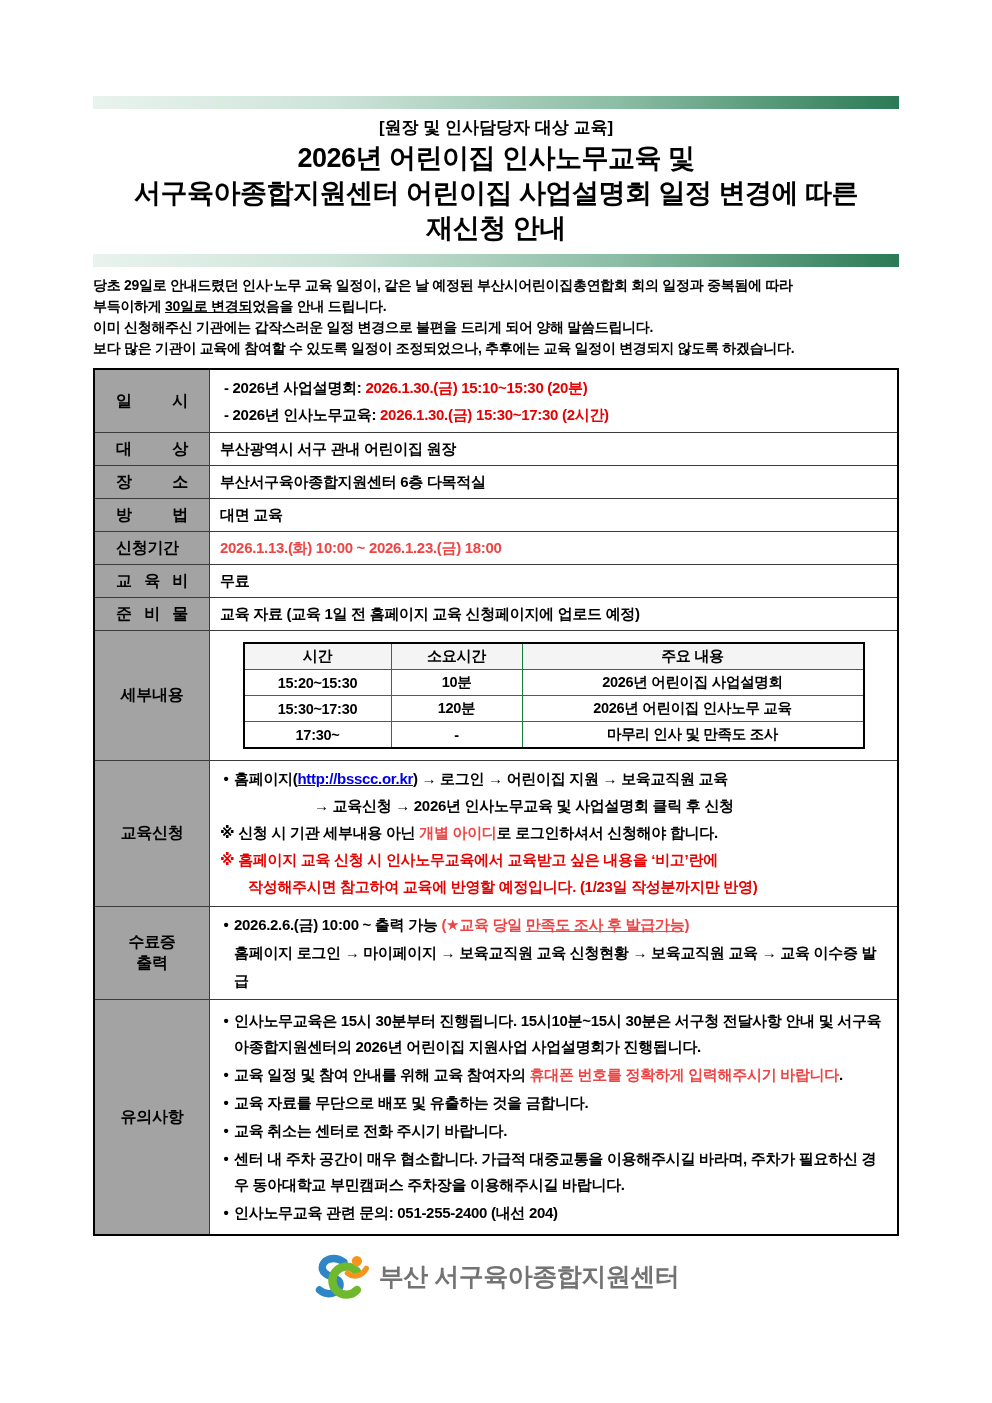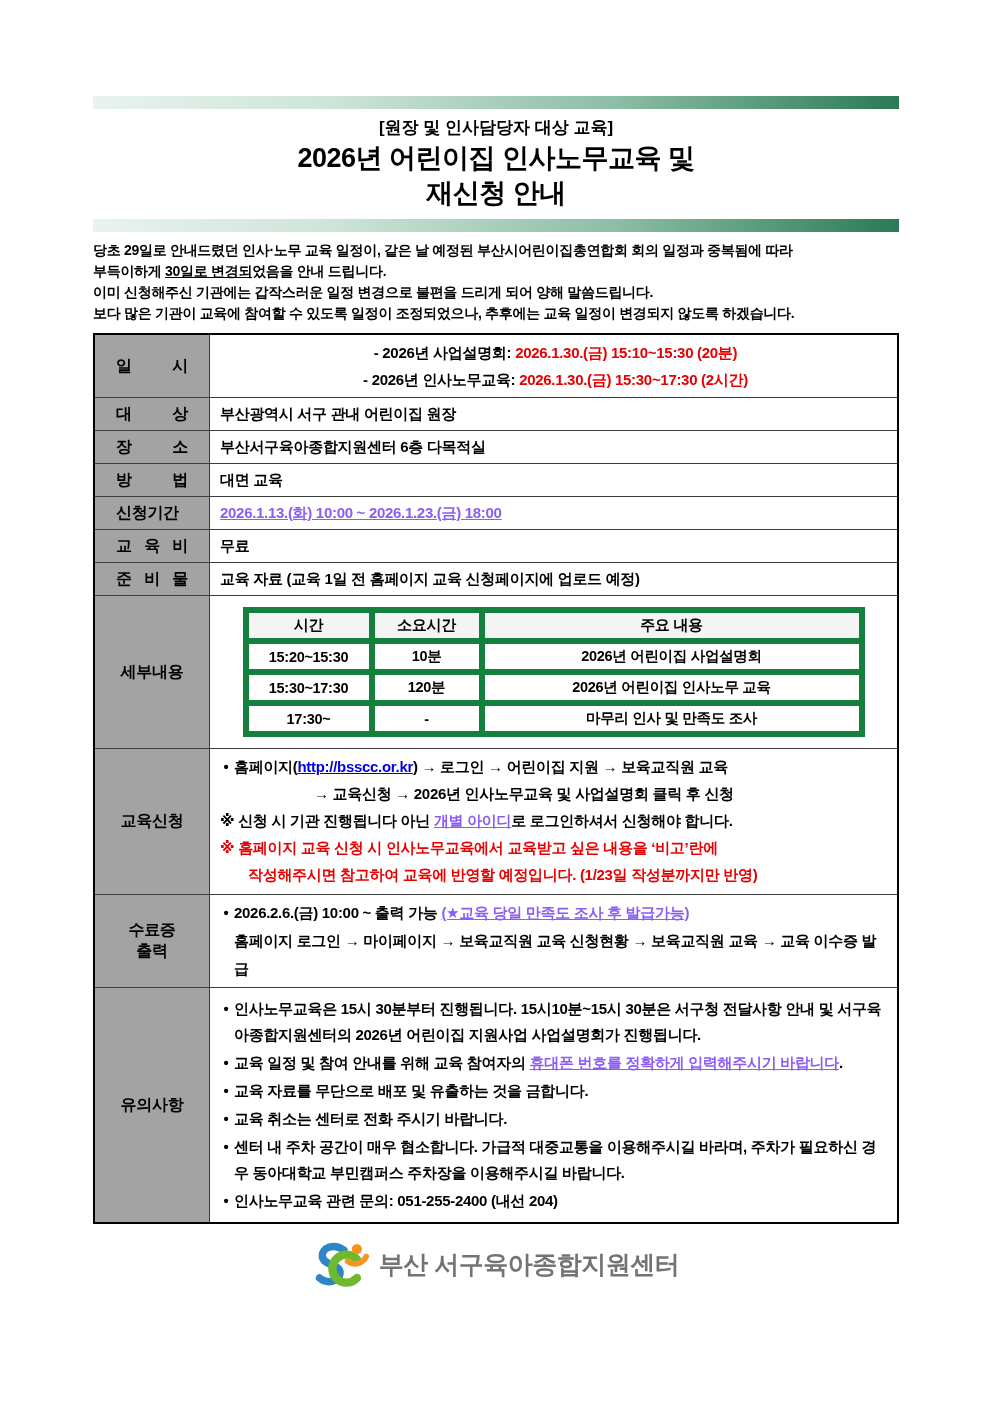--- a/index.html
+++ b/index.html
@@ -25,34 +25,34 @@
   table.main { width:100%; border-collapse:collapse; border:2px solid #000; table-layout:fixed; }
   table.main td { border:1px solid #3c3c3c; vertical-align:middle; }
   td.label {
     width:112px; background:#a3a3a3; text-align:center;
     font-weight:700; font-size:16px; letter-spacing:-0.3px;
   }
   .lj { display:inline-block; width:72px; text-align:justify; text-align-last:justify; white-space:normal; }
   td.val { padding:3px 10px; font-size:15px; font-weight:600; letter-spacing:-0.3px; }
 
   .red  { color:#e60000; }
-  .blue { color:#8b5cf6;text-decoration:underline; }
+  .blue { color:#ef4444; }
   .b    { font-weight:700; }
-  .dline { line-height:27px; padding-left:4px;text-align:center; }
+  .dline { line-height:27px; padding-left:4px; }
 
   .h-dt  td.val { height:56px; }
   .h-s   td.val { height:26px; }
   .h-c   td.val { height:52px; line-height:25px; }
 
   table.schedule {
     width:622px; margin:8px auto; border-collapse:collapse; border:2px solid #000;
     font-size:14.5px; letter-spacing:-0.3px;
   }
   table.schedule th, table.schedule td {
-    border:6px solid #15803d; text-align:center; height:25px; font-weight:600; padding:0 4px;
+    border:1px solid #15803d; text-align:center; height:25px; font-weight:600; padding:0 17px;
   }
   table.schedule th { background:#f4f4f4; font-weight:700; font-size:15px; }
   .col-time { width:112px; } .col-dur { width:96px; }
   table.schedule td.bold { font-weight:700; }
 
   .flexline { display:flex; align-items:flex-start; line-height:27px; }
   .bullet { width:16px; text-align:center; flex:0 0 16px; font-weight:700; }
   .btxt { flex:1; }
 
   .ind-arrow { padding-left:96px; line-height:27px; }
@@ -74,20 +74,21 @@
 <body>
 
 <div class="page">
   <div class="doc">
 
     <div class="green-bar"></div>
 
     <div class="header-block">
       <div class="bracket">[원장 및 인사담당자 대상 교육]</div>
       <div class="title">2026년 어린이집 인사노무교육 및</div>
+      <div class="title">서구육아종합지원센터 어린이집 사업설명회 일정 변경에 따른</div>
       <div class="title">재신청 안내</div>
     </div>
 
     <div class="green-bar"></div>
 
     <div class="intro">
       <div>당초 29일로 안내드렸던 인사·노무 교육 일정이, 같은 날 예정된 부산시어린이집총연합회 회의 일정과 중복됨에 따라</div>
       <div><span>부득이하게 </span><span class="u">30일로 변경되</span><span>었음을 안내 드립니다.</span></div>
       <div>이미 신청해주신 기관에는 갑작스러운 일정 변경으로 불편을 드리게 되어 양해 말씀드립니다.</div>
       <div>보다 많은 기관이 교육에 참여할 수 있도록 일정이 조정되었으나, 추후에는 교육 일정이 변경되지 않도록 하겠습니다.</div>
@@ -158,21 +159,21 @@
       </tr>
 
       <tr>
         <td class="label"><span>교육신청</span></td>
         <td class="val apply-cell">
           <div class="flexline">
             <span class="bullet">•</span>
             <span class="btxt"><span>홈페이지(</span><span class="link">http://bsscc.or.kr</span><span>) → 로그인 → 어린이집 지원 → 보육교직원 교육</span></span>
           </div>
           <div class="ind-arrow">→ 교육신청 → 2026년 인사노무교육 및 사업설명회 클릭 후 신청</div>
-          <div class="noteline"><span>※ 신청 시 기관 진행됩니다 아닌 </span><span class="blue b">개별 아이디</span><span>로 로그인하셔서 신청해야 합니다.</span></div>
+          <div class="noteline"><span>※ 신청 시 기관 세부내용 아닌 </span><span class="blue b">개별 아이디</span><span>로 로그인하셔서 신청해야 합니다.</span></div>
           <div class="noteline red"><span>※ 홈페이지 교육 신청 시 인사노무교육에서 </span><span class="b">교육받고 싶은 내용을 ‘비고’란에</span></div>
           <div class="ind-red red"><span class="b">작성</span><span>해주시면 참고하여 교육에 반영할 예정입니다. (1/23일 작성분까지만 반영)</span></div>
         </td>
       </tr>
 
       <tr>
         <td class="label">
           <div>수료증</div>
           <div>출력</div>
         </td>

